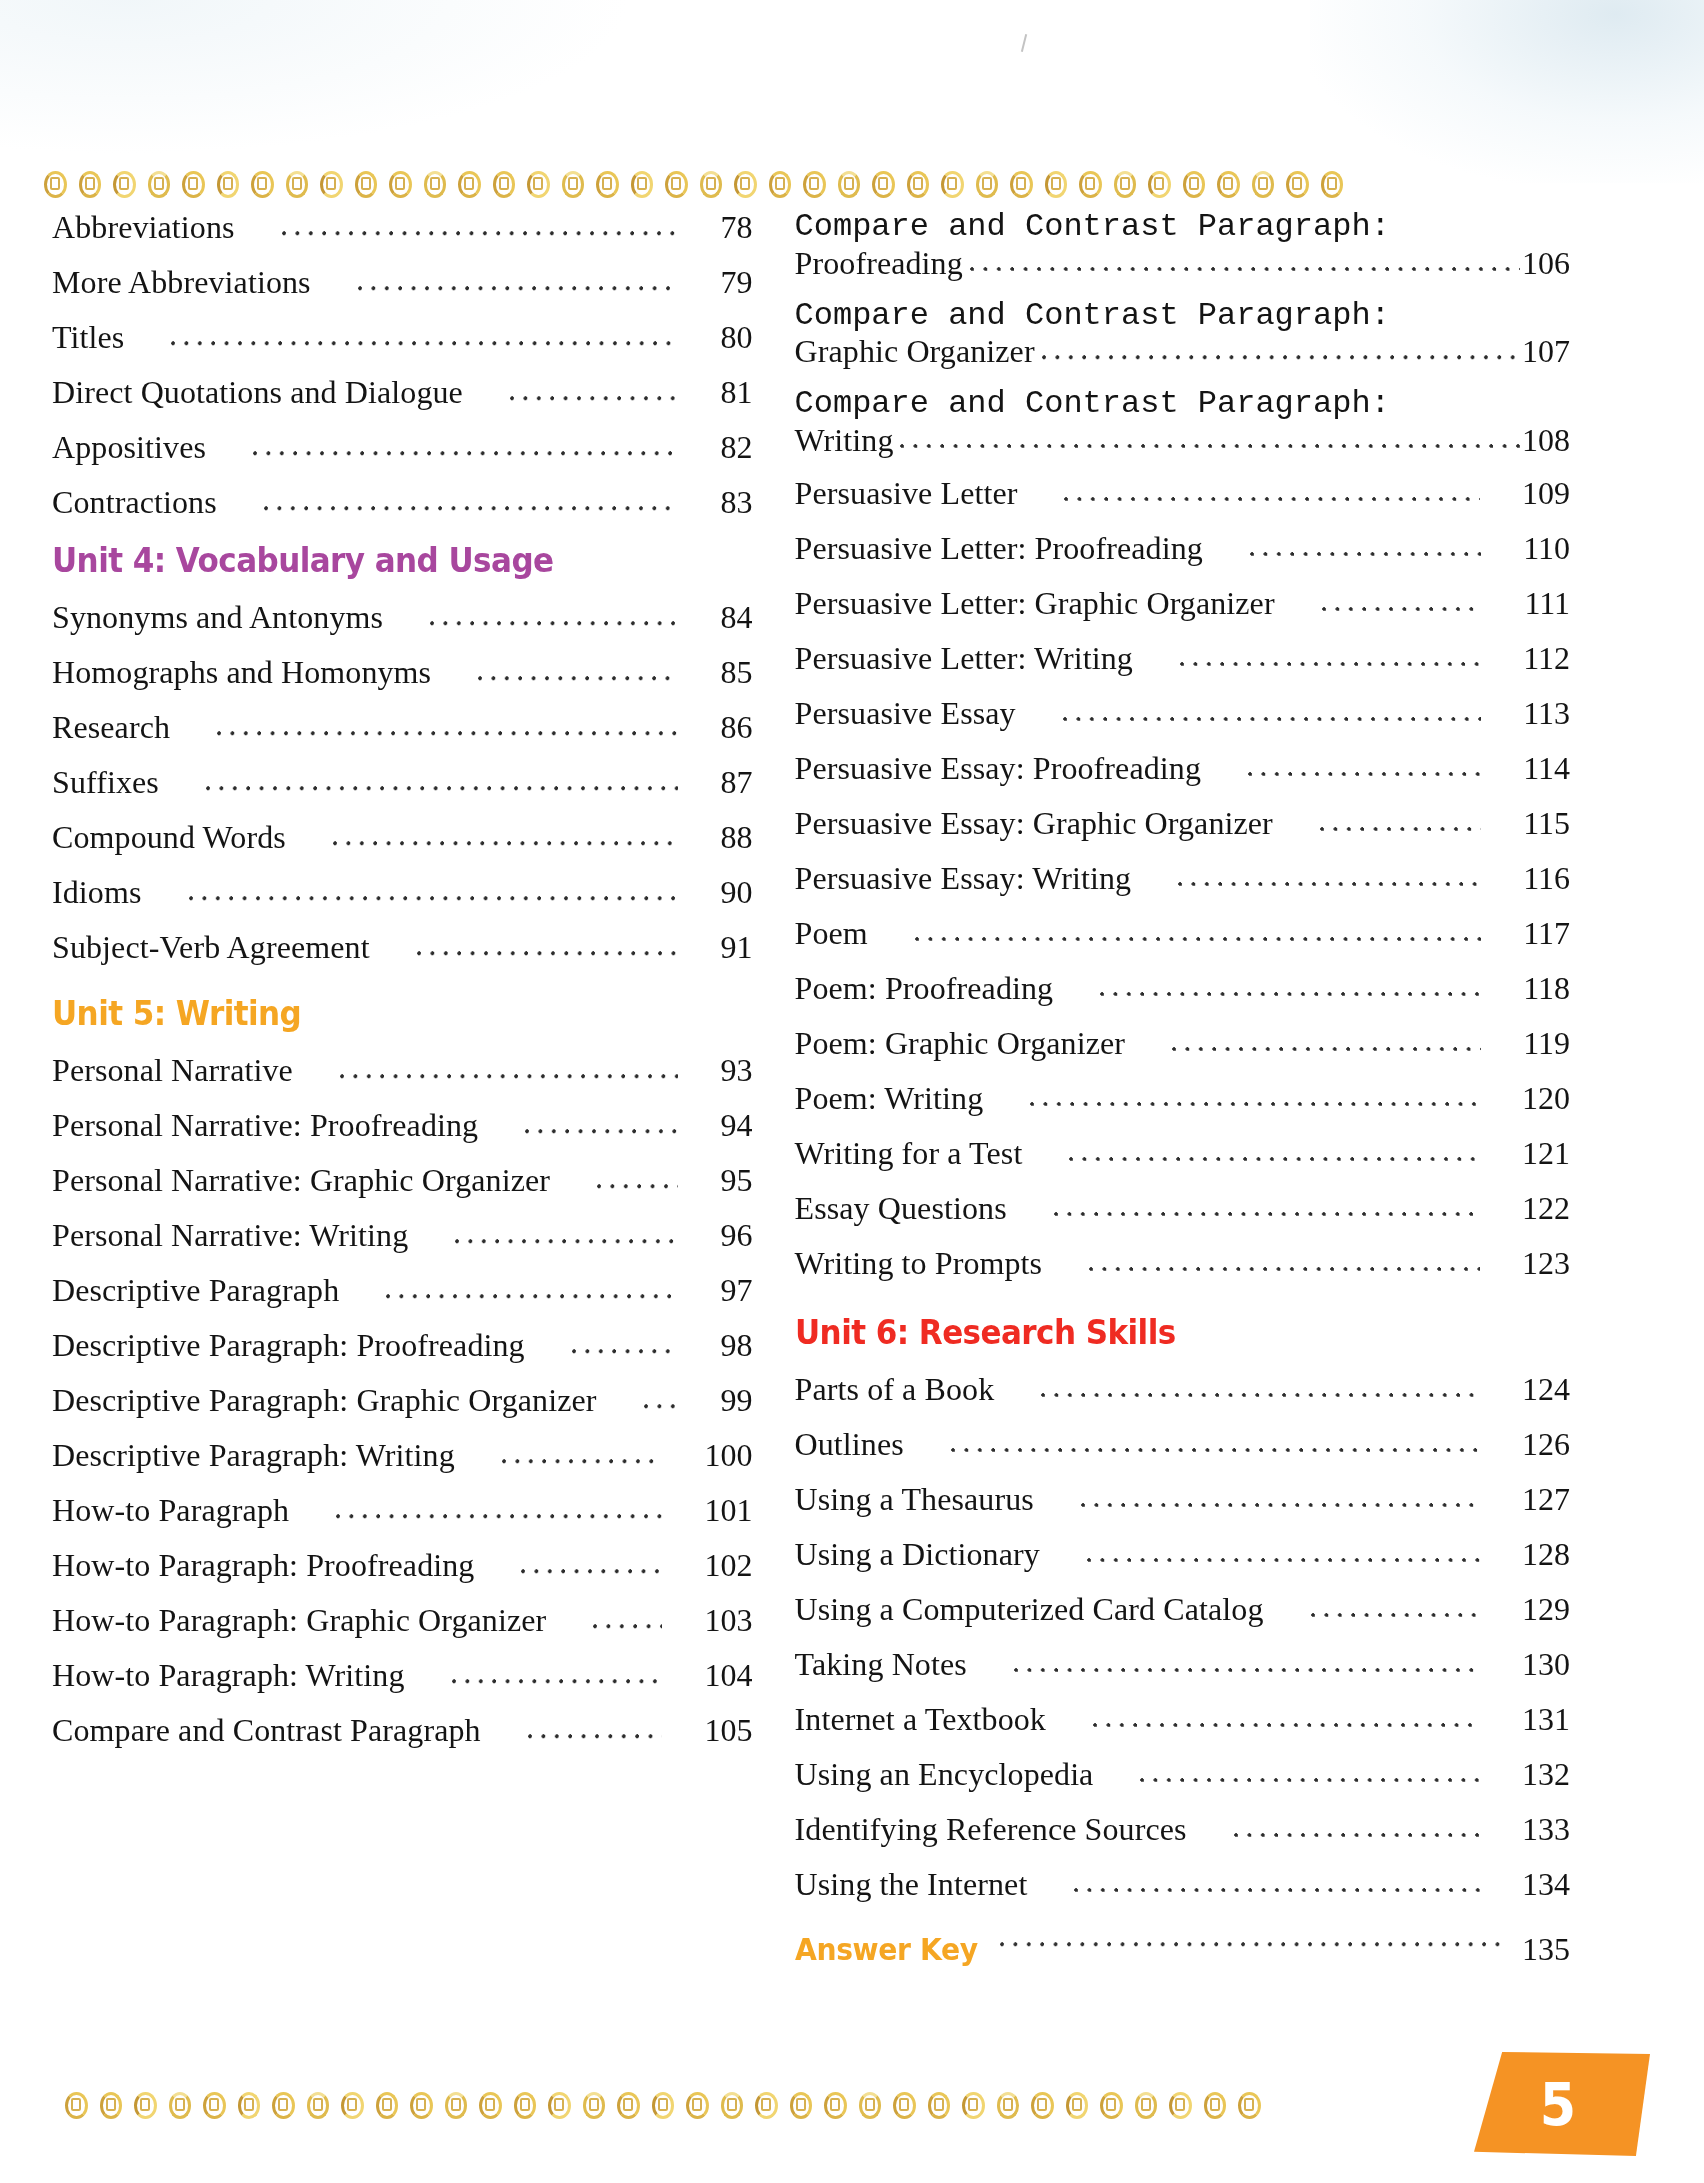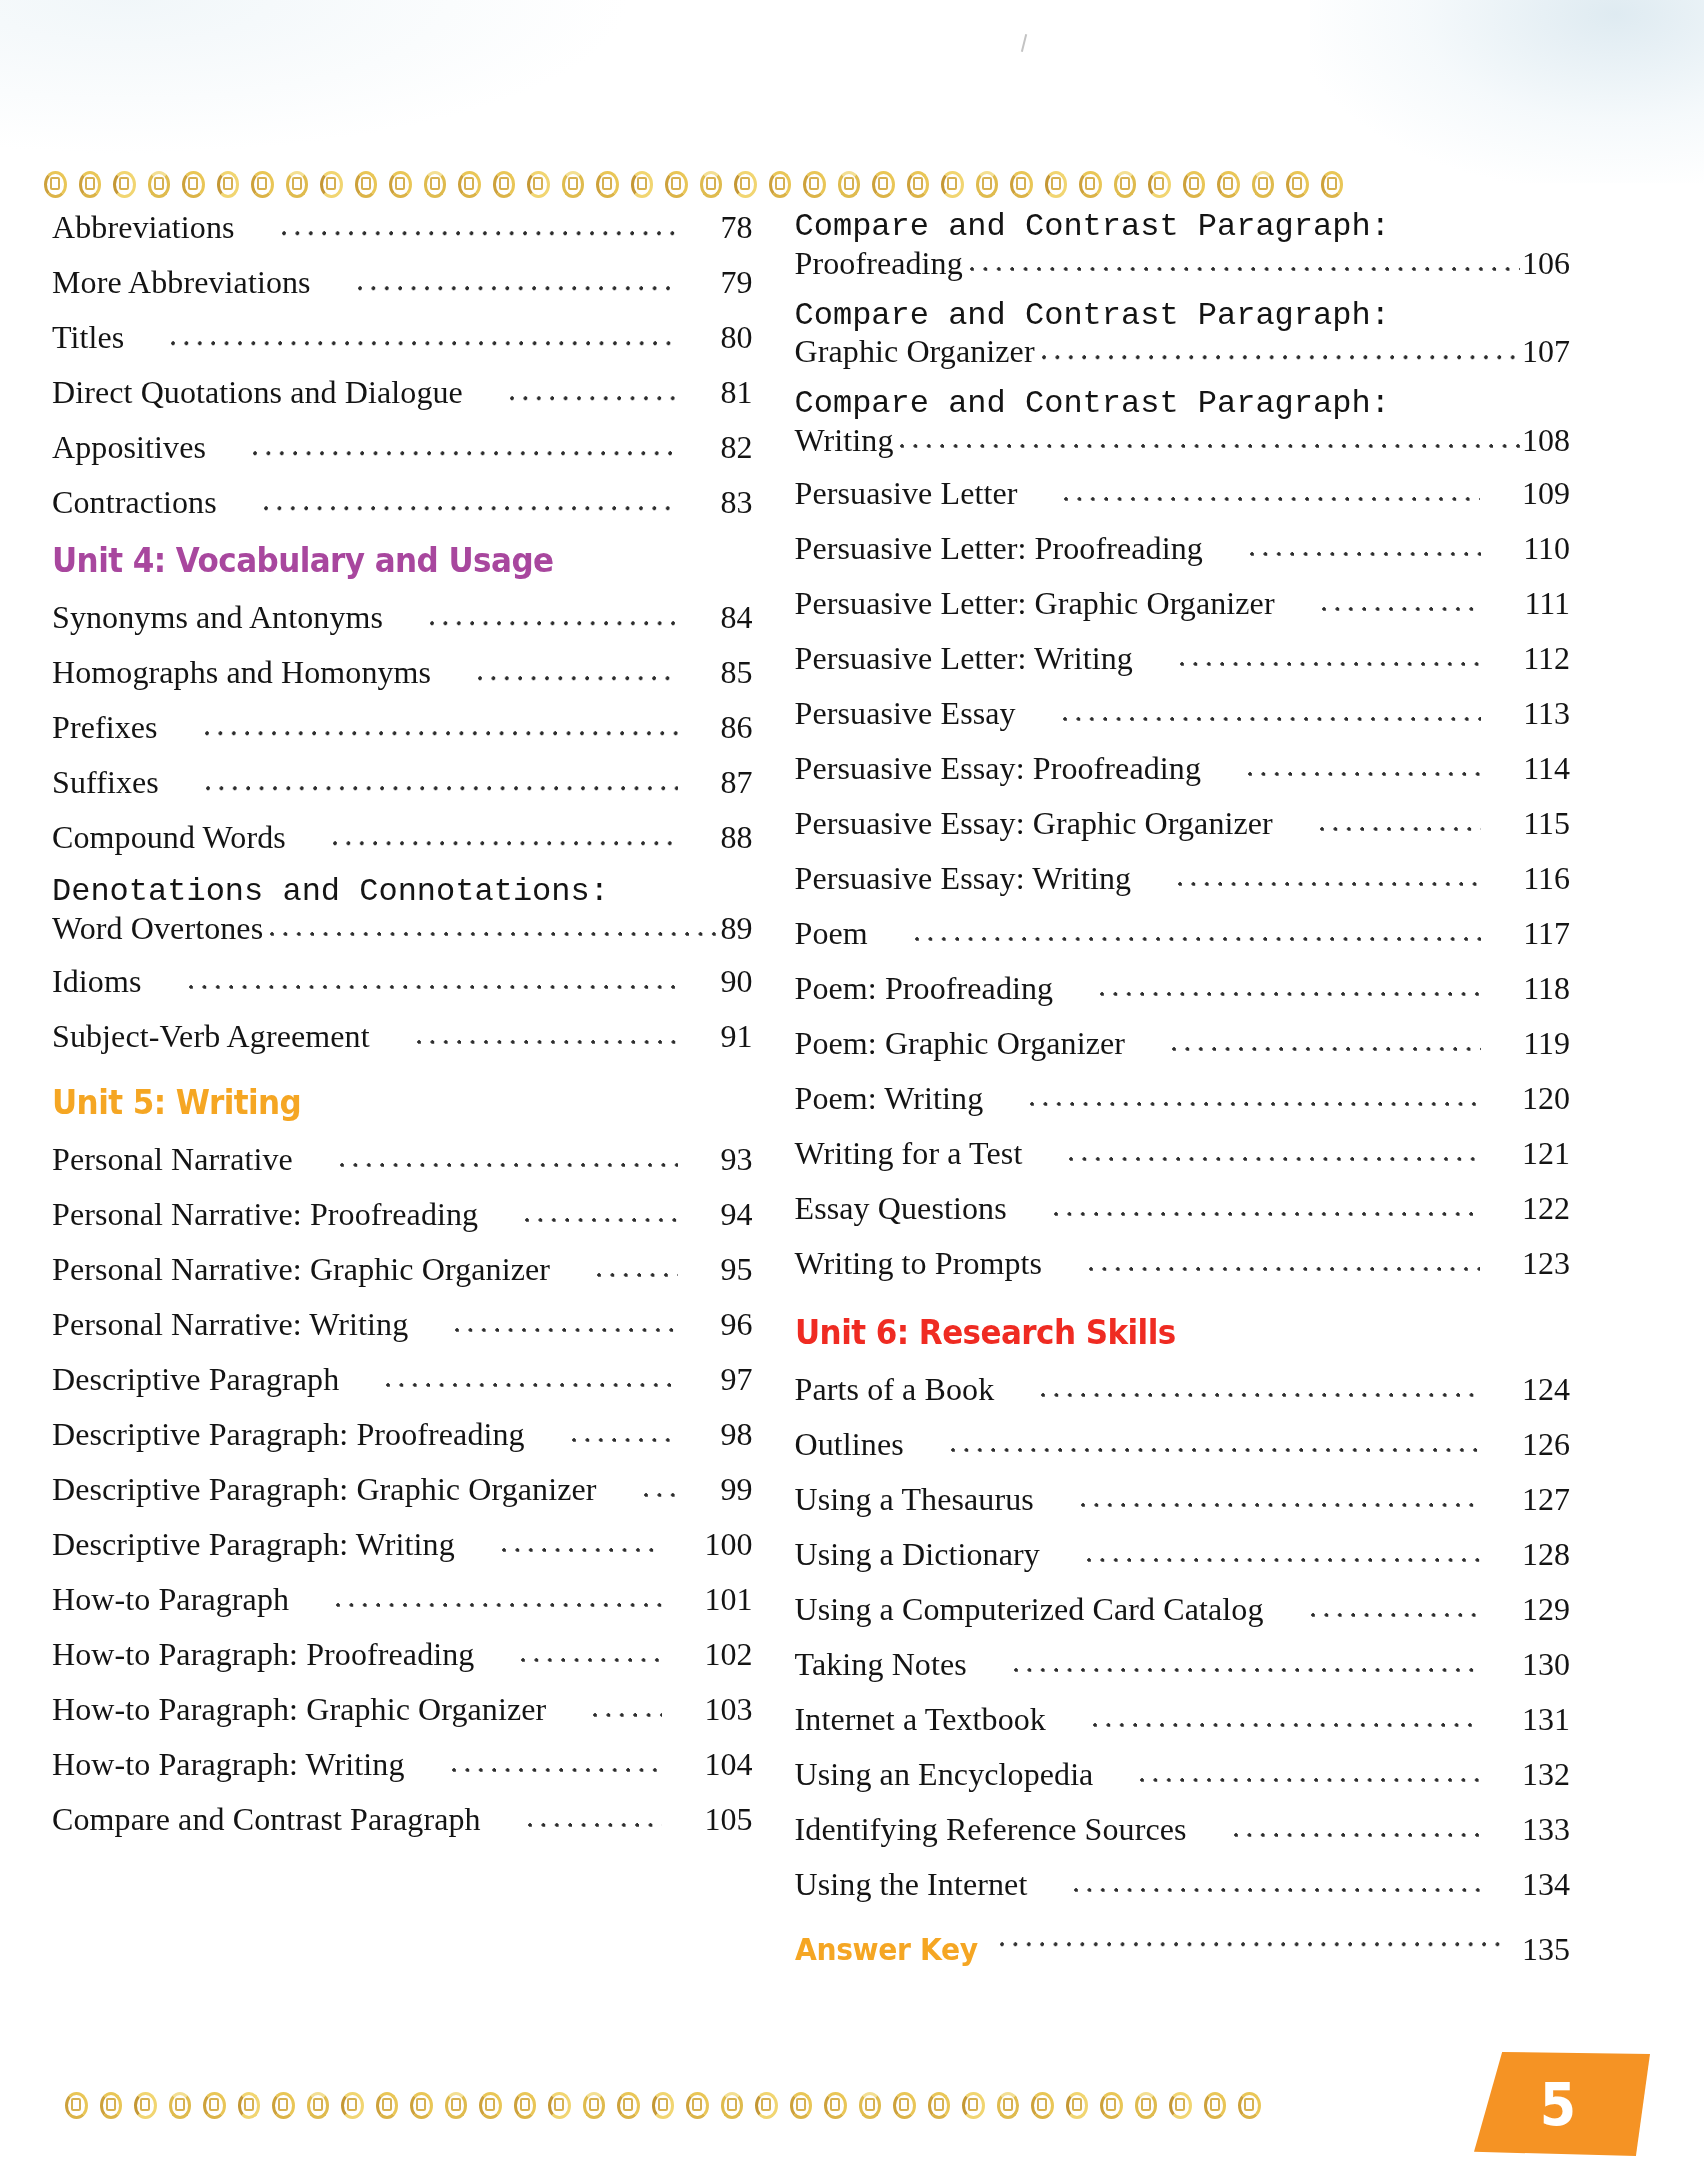--- a/index.html
+++ b/index.html
@@ -317,41 +317,33 @@
           <span class="label">Synonyms and Antonyms</span>
           <span class="leader"></span>
           <span class="page">84</span>
         </div>
         <div class="entry">
           <span class="label">Homographs and Homonyms</span>
           <span class="leader"></span>
           <span class="page">85</span>
         </div>
         <div class="entry">
-          <span class="label">Prefixes</span>
+          <span class="label">Research</span>
           <span class="leader"></span>
           <span class="page">86</span>
         </div>
         <div class="entry">
           <span class="label">Suffixes</span>
           <span class="leader"></span>
           <span class="page">87</span>
         </div>
         <div class="entry">
           <span class="label">Compound Words</span>
           <span class="leader"></span>
           <span class="page">88</span>
-        </div>
-        <div class="entry multi">
-          <span class="line1">Denotations and Connotations:</span>
-          <span class="line2">
-            <span class="label">Word Overtones</span>
-            <span class="leader"></span>
-            <span class="page">89</span>
-          </span>
         </div>
         <div class="entry">
           <span class="label">Idioms</span>
           <span class="leader"></span>
           <span class="page">90</span>
         </div>
         <div class="entry">
           <span class="label">Subject-Verb Agreement</span>
           <span class="leader"></span>
           <span class="page">91</span>

